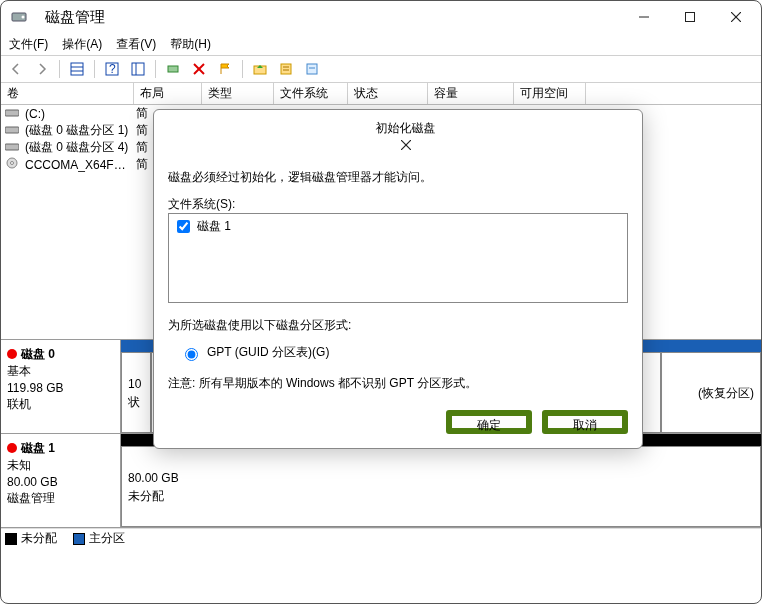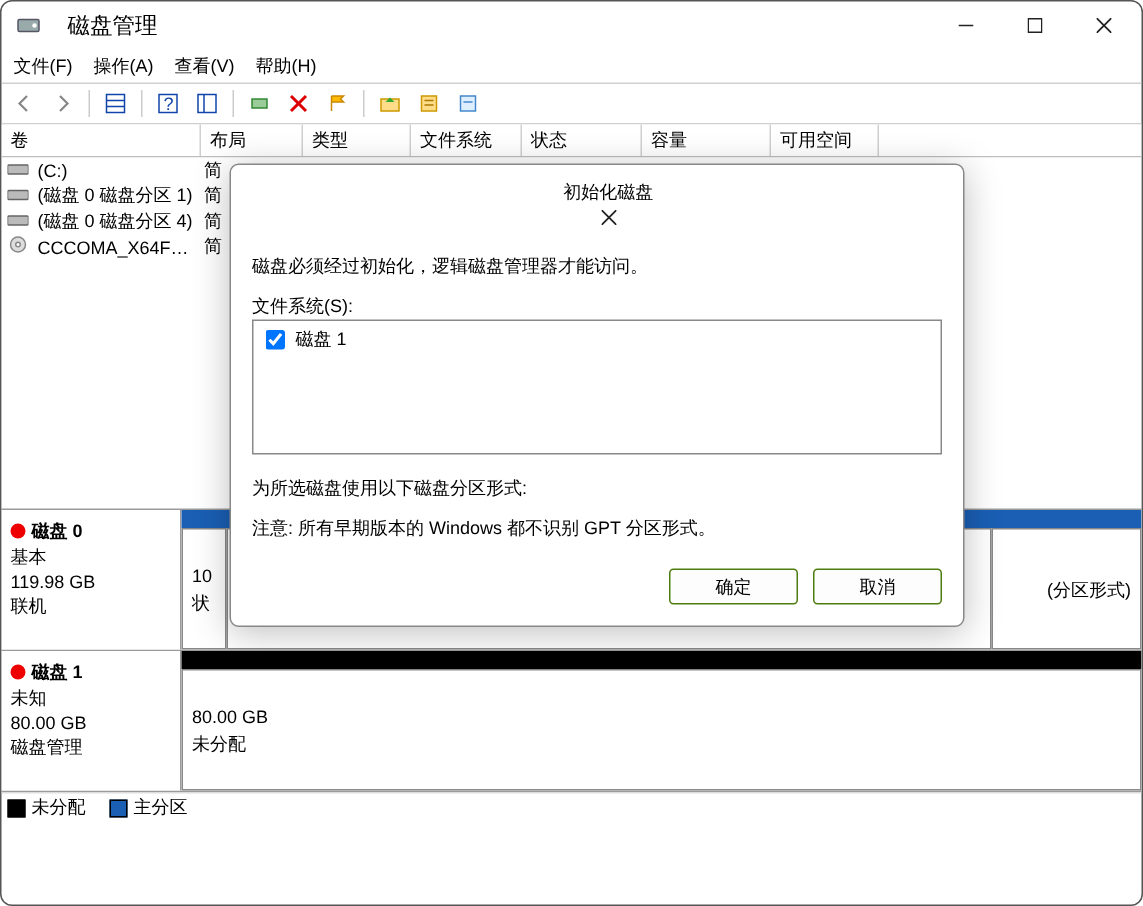--- a/index.html
+++ b/index.html
@@ -49,21 +49,21 @@
 .modal-title { display: flex; align-items: center; justify-content: space-between; padding: 10px 12px 6px 27px; flex-direction: column; }
 .modal-title h3 { font-size: 12px; font-weight: normal; margin: 0; }
 .modal-close { width: 16px; height: 16px; font-size: 14px; display: flex; align-items: center; justify-content: center; cursor: pointer; }
 .modal-body { padding: 4px 14px 14px 14px; }
 .modal-body p { margin: 6px 0 10px 0; }
 .disk-list { border: 1px solid #888; height: 90px; padding: 2px; margin-bottom: 14px; overflow: auto; }
 .disk-list-item { display: flex; align-items: center; gap: 4px; padding: 1px 2px; }
 .radio-group { margin: 6px 0 10px 12px; }
 .radio-group label { display: flex; align-items: center; gap: 6px; padding: 4px 0; }
 .modal-buttons { display: flex; justify-content: flex-end; gap: 10px; padding-top: 8px; }
-.modal-buttons button { width: 86px; height: 24px; border: 1px solid #4d7c0f; background: #fdfdfd; border-radius: 3px; cursor: pointer; }
+.modal-buttons button { width: 86px; height: 24px; border: 6px solid #4d7c0f; background: #fdfdfd; border-radius: 3px; cursor: pointer; }
 
 .overflow-clip { overflow: hidden; text-overflow: ellipsis; white-space: nowrap; }
 </style>
 </head>
 <body>
 
 <div class="titlebar">
   <span class="app-icon">
     <svg width="16" height="16">
         <rect x="1" y="4" width="14" height="8" rx="1" fill="#9aa" stroke="#556"></rect>
@@ -228,21 +228,21 @@
     </div>
     <div class="disk-body">
       <div class="disk-header-strip strip-blue"></div>
       <div style="display:flex; height:calc(100% - 12px);">
         <div class="disk-part" style="width:30px">
           <div>10</div>
           <div>状</div>
         </div>
         <div class="disk-part" style="flex:1"></div>
         <div class="disk-part" style="width:100px; text-align:right">
-          <div>(分区形式)</div>
+          <div>(恢复分区)</div>
         </div>
       </div>
     </div>
   </div>
 
   <div class="disk-row">
     <div class="disk-left">
       <div class="disk-title">
           <span class="status-dot" style="background:#e00"></span>
           <span>磁盘 1</span>
@@ -282,20 +282,24 @@
     <p>磁盘必须经过初始化，逻辑磁盘管理器才能访问。</p>
     <div>文件系统(S):</div>
     <div class="disk-list">
       <div class="disk-list-item">
         <input type="checkbox" checked="" style="">
         <span>磁盘 1</span>
       </div>
     </div>
     <div>为所选磁盘使用以下磁盘分区形式:</div>
     <div class="radio-group">
+      <label>
+        <input type="radio" name="pstyle" checked="" style="">
+        <span>GPT (GUID 分区表)(G)</span>
+      </label>
     </div>
     <p>注意: 所有早期版本的 Windows 都不识别 GPT 分区形式。</p>
     <div class="modal-buttons">
       <button>确定</button>
       <button>取消</button>
     </div>
   </div>
 </div>
 
 </body></html>

